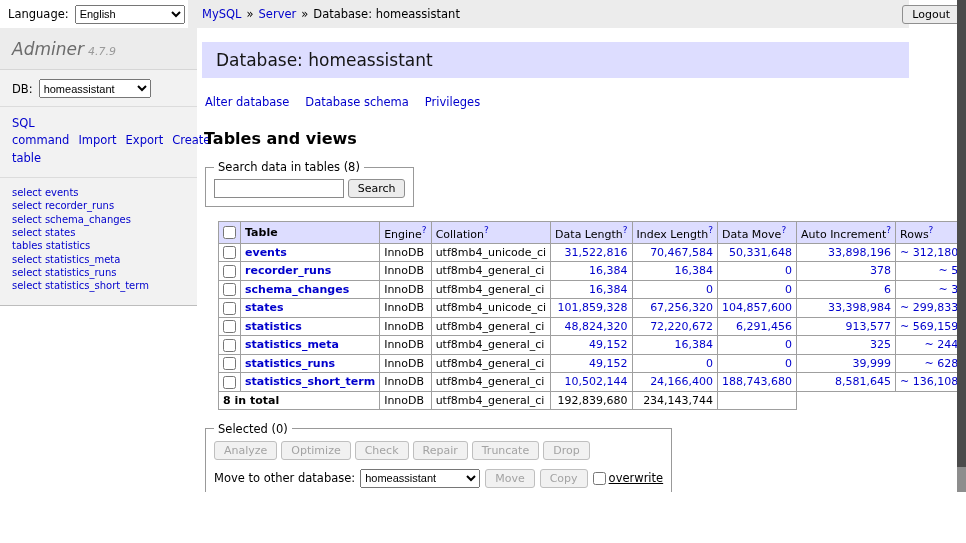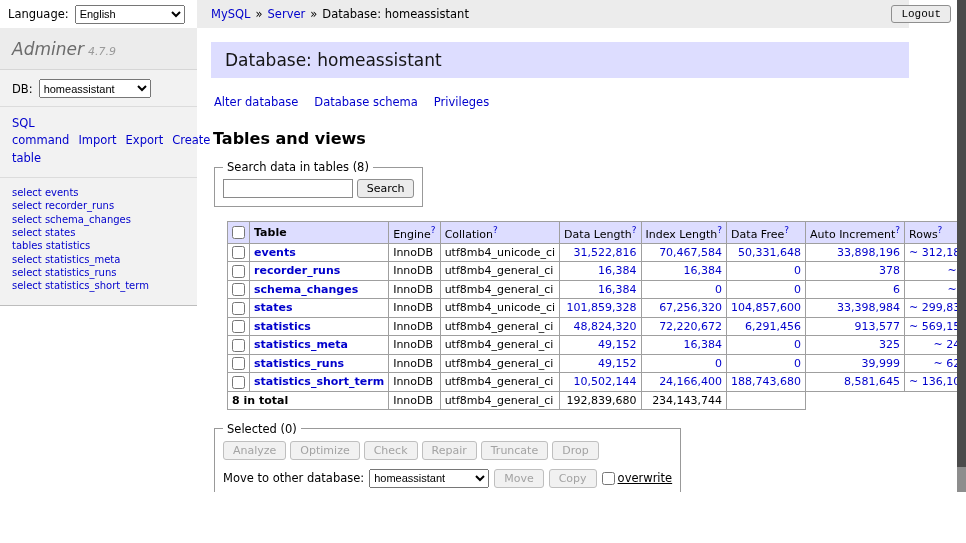--- a/index.html
+++ b/index.html
@@ -26,23 +26,23 @@
   .side-gray{background:var(--sidebar_bg);border-bottom:1px solid #bdbdbd;}
   h1.apptitle{margin:0;padding:11px 12px 10px;font-size:17px;font-weight:normal;font-style:italic;color:#6b6b6b;background:#ececec;border-bottom:1px solid #d6d6d6;}
   .app-version{font-size:11px;color:#9a9a9a;margin-left:4px;}
   .db-row{padding:9px 12px 8px;display:flex;align-items:center;gap:6px;font-size:11.5px;border-bottom:1px solid #dcdcdc;}
   .db-row select{width:112px;height:19px;font-size:11px;}
   .side-actions{margin:0;padding:8px 12px 10px;border-bottom:1px solid #dcdcdc;font-size:11.5px;line-height:1.5;}
   .side-actions a{margin-right:9px;}
   .side-tables{list-style:none;margin:0;padding:8px 12px 12px;font-size:10px;line-height:1.34;}
 
   
-  .content{position:absolute;left:197px;top:0;right:57px;}
+  .content{position:absolute;left:188px;top:0;right:57px;}
   .breadcrumb{height:28px;background:var(--breadcrumb_bg);display:flex;align-items:center;gap:5px;padding:0 10px 0 14px;font-size:11.5px;}
-  .logout-btn{position:absolute;top:5px;right:15px;font-family:Liberation Mono, monospace;}
+  .logout-btn{position:absolute;top:5px;right:6px;}
   h2.dbtitle{margin:14px 0 0 14px;padding:8px 14px;background:var(--accent_bg);font-size:17px;font-weight:normal;color:#151515;}
   .nav-links{margin:17px 0 0 17px;font-size:11.5px;}
   .nav-links a{margin-right:16px;}
   h3.section{margin:20px 0 0 16px;font-size:16px;}
 
   fieldset{border:1px solid #999;margin:12px 0 0 17px;padding:5px 8px 8px;display:inline-block;font-size:11.5px;}
   legend{padding:0 4px;}
   .search-input{width:130px;height:19px;border:1px solid #8a8a8a;font-size:11px;padding:1px 3px;font-family:inherit;}
   button{font-family:inherit;font-size:11px;padding:2px 9px;background:#ececec;border:1px solid #8f8f8f;border-radius:3px;color:#000;}
   button:disabled{color:#a3a3a3;border-color:#bfbfbf;background:#f1f1f1;}
@@ -150,21 +150,21 @@
           <col style="width:61px">
       </colgroup>
       <thead>
         <tr>
           <td class="cc"><input type="checkbox" style=""></td>
           <th>Table</th>
           <td><span>Engine</span><sup><a href="#">?</a></sup></td>
           <td><span>Collation</span><sup><a href="#">?</a></sup></td>
           <td><span>Data Length</span><sup><a href="#">?</a></sup></td>
           <td><span>Index Length</span><sup><a href="#">?</a></sup></td>
-          <td><span>Data Free</span><sup><a href="#">?</a></sup></td>
+          <td><span>Data Move</span><sup><a href="#">?</a></sup></td>
           <td><span>Auto Increment</span><sup><a href="#">?</a></sup></td>
           <td><span>Rows</span><sup><a href="#">?</a></sup></td>
 
         </tr>
       </thead>
       <tbody>
         <tr>
           <td class="cc"><input type="checkbox" style=""></td>
           <th><a href="#" class="tname">events</a></th>
           <td>InnoDB</td>

